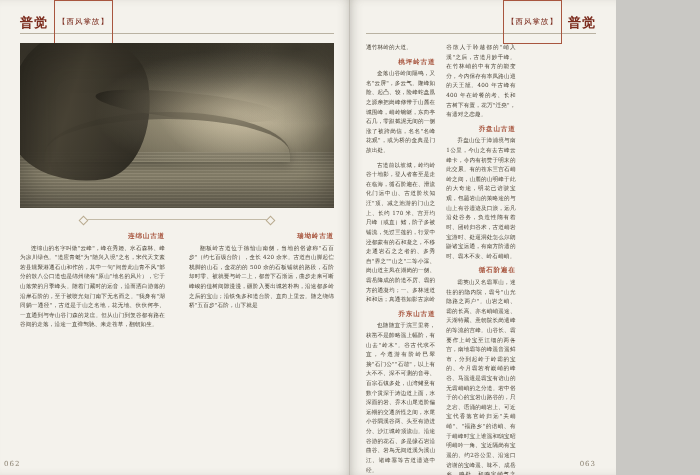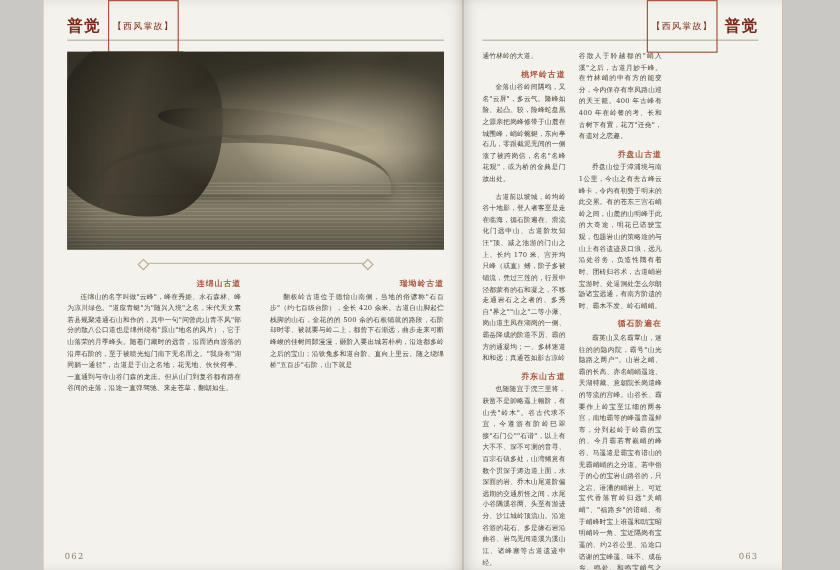--- a/index.html
+++ b/index.html
@@ -11,22 +11,21 @@
     height: 475px;
     background: #c9c8c4;
     font-family: "DejaVu Sans", sans-serif;
     overflow: hidden;
   }
   .spread {
     position: relative;
     width: 616px;
     height: 475px;
     display: flex;
-    background: #c2410c;
-    margin-left: 36px;
+    background: #f9a8d4;
   }
   .page {
     position: relative;
     background: #f4f2ec;
     height: 475px;
     box-sizing: border-box;
   }
   .page.left {
     width: 350px;
     padding: 14px 16px 18px 20px;
@@ -225,21 +224,21 @@
 
   
   .folio {
     position: absolute;
     bottom: 7px;
     font-family: "DejaVu Serif", serif;
     font-size: 7px;
     color: #8a8070;
     letter-spacing: 1px;
   }
-  .folio.l { left: 18px; }
+  .folio.l { left: 4px; }
   .folio.r { right: 20px; }
 </style>
 </head>
 <body>
 
 <div class="spread">
 
   <div class="page left">
 
     <div class="runhead">

